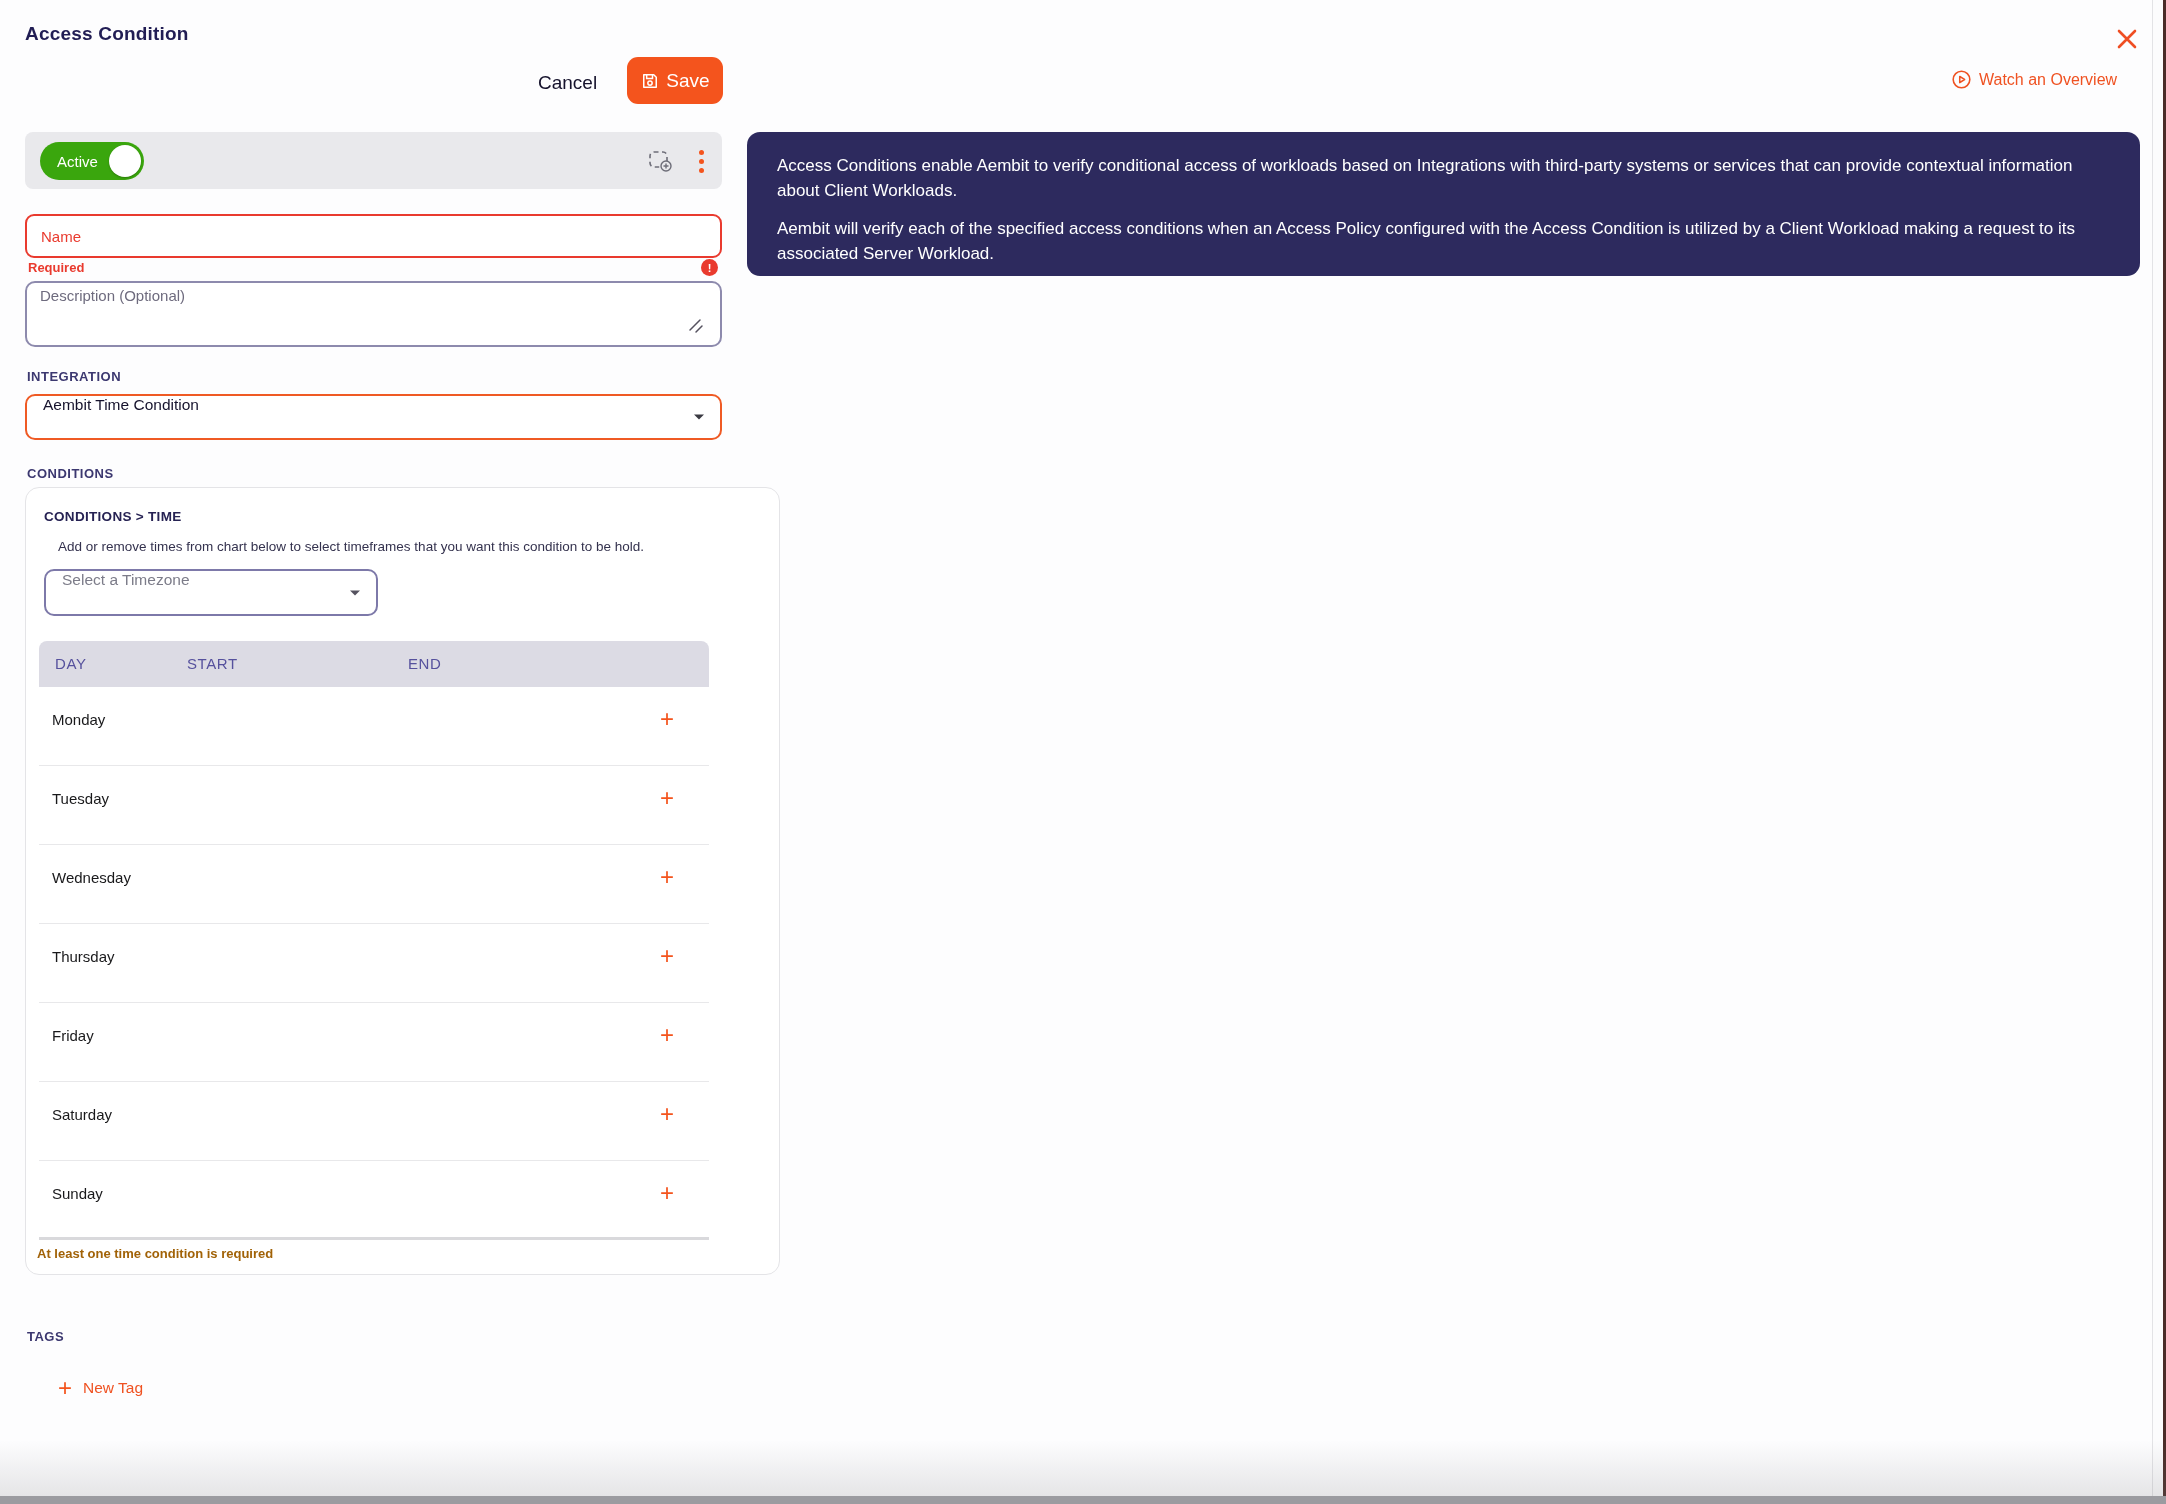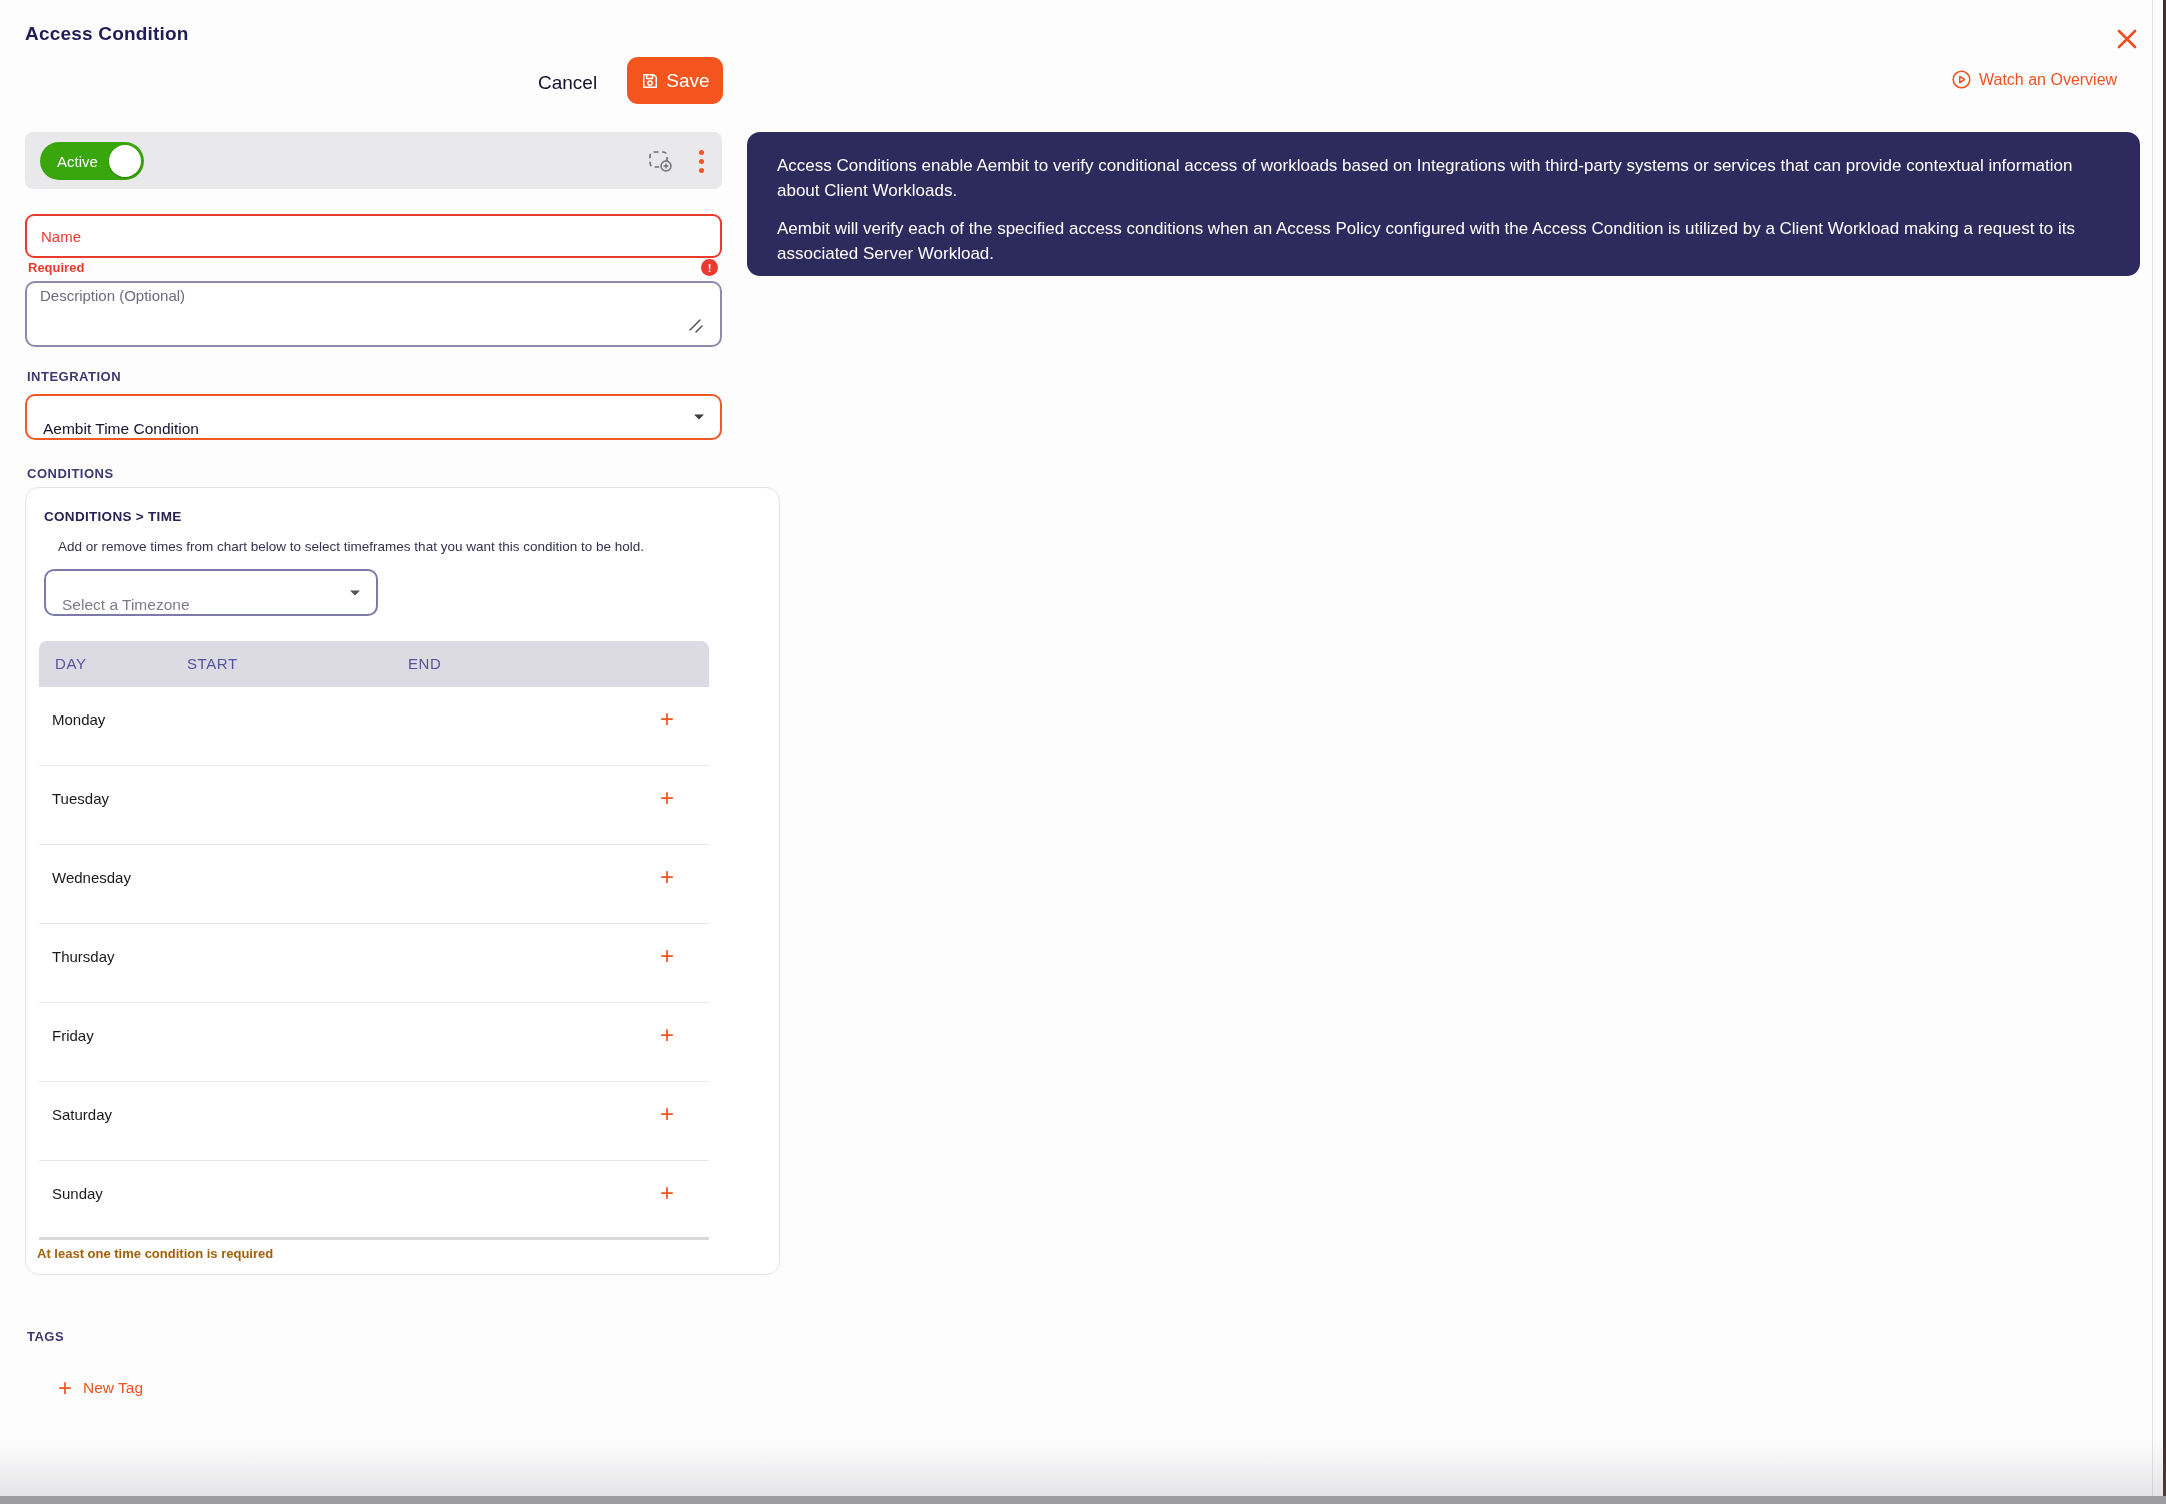--- a/index.html
+++ b/index.html
@@ -27,21 +27,21 @@
   
   .name-input { position:absolute; left:25px; top:214px; width:697px; height:44px; border:2px solid #e93a2e; border-radius:9px; font-size:15px; font-family:inherit; color:#e93a2e; padding:0 14px; outline:none; background:#fff; }
   .name-input::placeholder { color:#e93a2e; opacity:1; }
   .required-label { position:absolute; left:28px; top:260px; font-size:13px; font-weight:600; color:#e93a2e; }
   .error-dot { position:absolute; left:701px; top:259px; width:17px; height:17px; background:#e93a2e; border-radius:50%; color:#fff; font-size:11px; font-weight:700; display:flex; align-items:center; justify-content:center; }
   .desc-input { position:absolute; left:25px; top:281px; width:697px; height:66px; border:2px solid #8d8aad; border-radius:10px; font-size:15px; font-family:inherit; color:#2c2a44; padding:4px 13px; resize:none; outline:none; background:#fff; }
   .desc-input::placeholder { color:#6e6b7e; opacity:1; }
   .resize-glyph { position:absolute; left:688px; top:318px; width:18px; height:18px; pointer-events:none; }
 
   .section-label { position:absolute; font-size:13px; font-weight:600; letter-spacing:.5px; color:#3c3870; }
-  .select-box { position:absolute; background:#fff; display:flex; align-items:flex-end; cursor:pointer; }
+  .select-box { position:absolute; background:#fff; display:flex; align-items:flex-start; cursor:pointer; }
   .integration-select { left:25px; top:394px; width:697px; height:46px; border:2px solid #ef5a24; border-radius:10px; }
   .select-value { font-size:15.5px; color:#16132d; margin-left:16px; }
   .select-caret { position:absolute; right:15px; top:50%; transform:translateY(-50%); }
 
   
   .panel { position:absolute; left:25px; top:487px; width:755px; height:788px; background:#fff; border:1px solid #e4e4e7; border-radius:14px; }
   .panel-heading { position:absolute; left:18px; top:21px; font-size:13.5px; font-weight:600; letter-spacing:.3px; color:#262253; }
   .panel-desc { position:absolute; left:32px; top:51px; font-size:13.5px; color:#34324e; }
   .tz-select { left:18px; top:81px; width:334px; height:47px; border:2px solid #7d79a9; border-radius:10px; }
   .tz-placeholder { font-size:15.5px; color:#7c7c89; margin-left:16px; }

